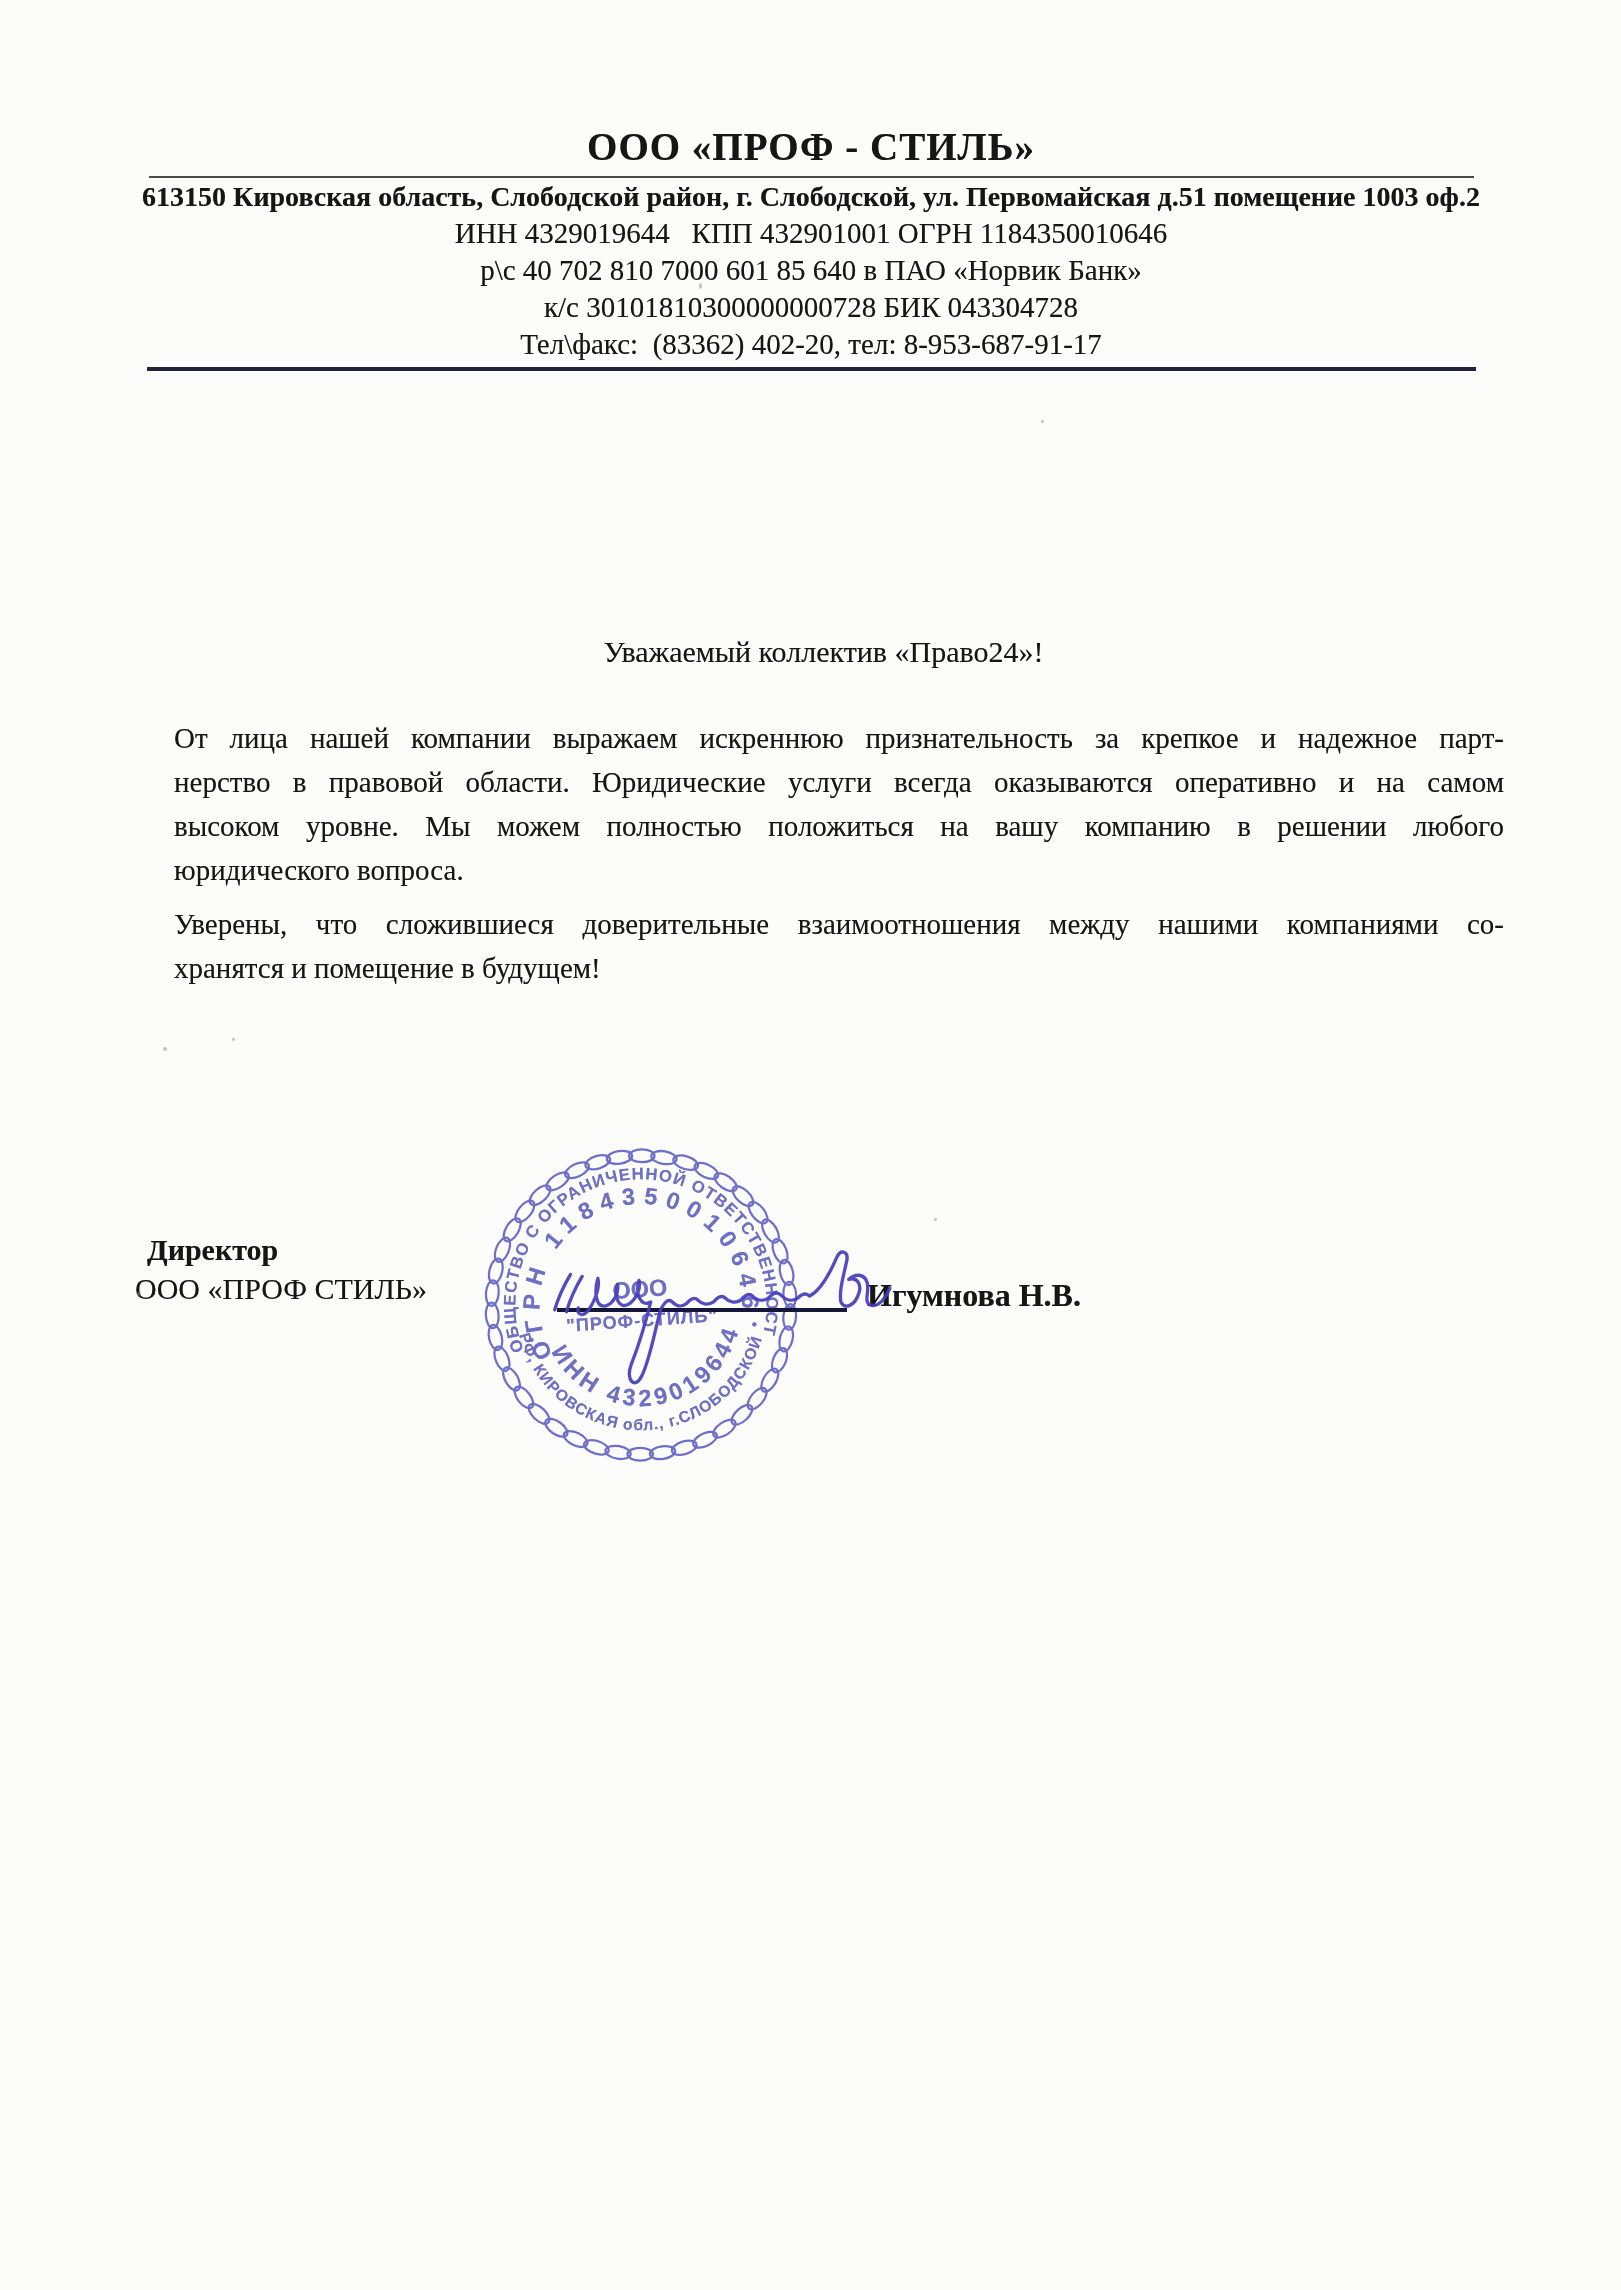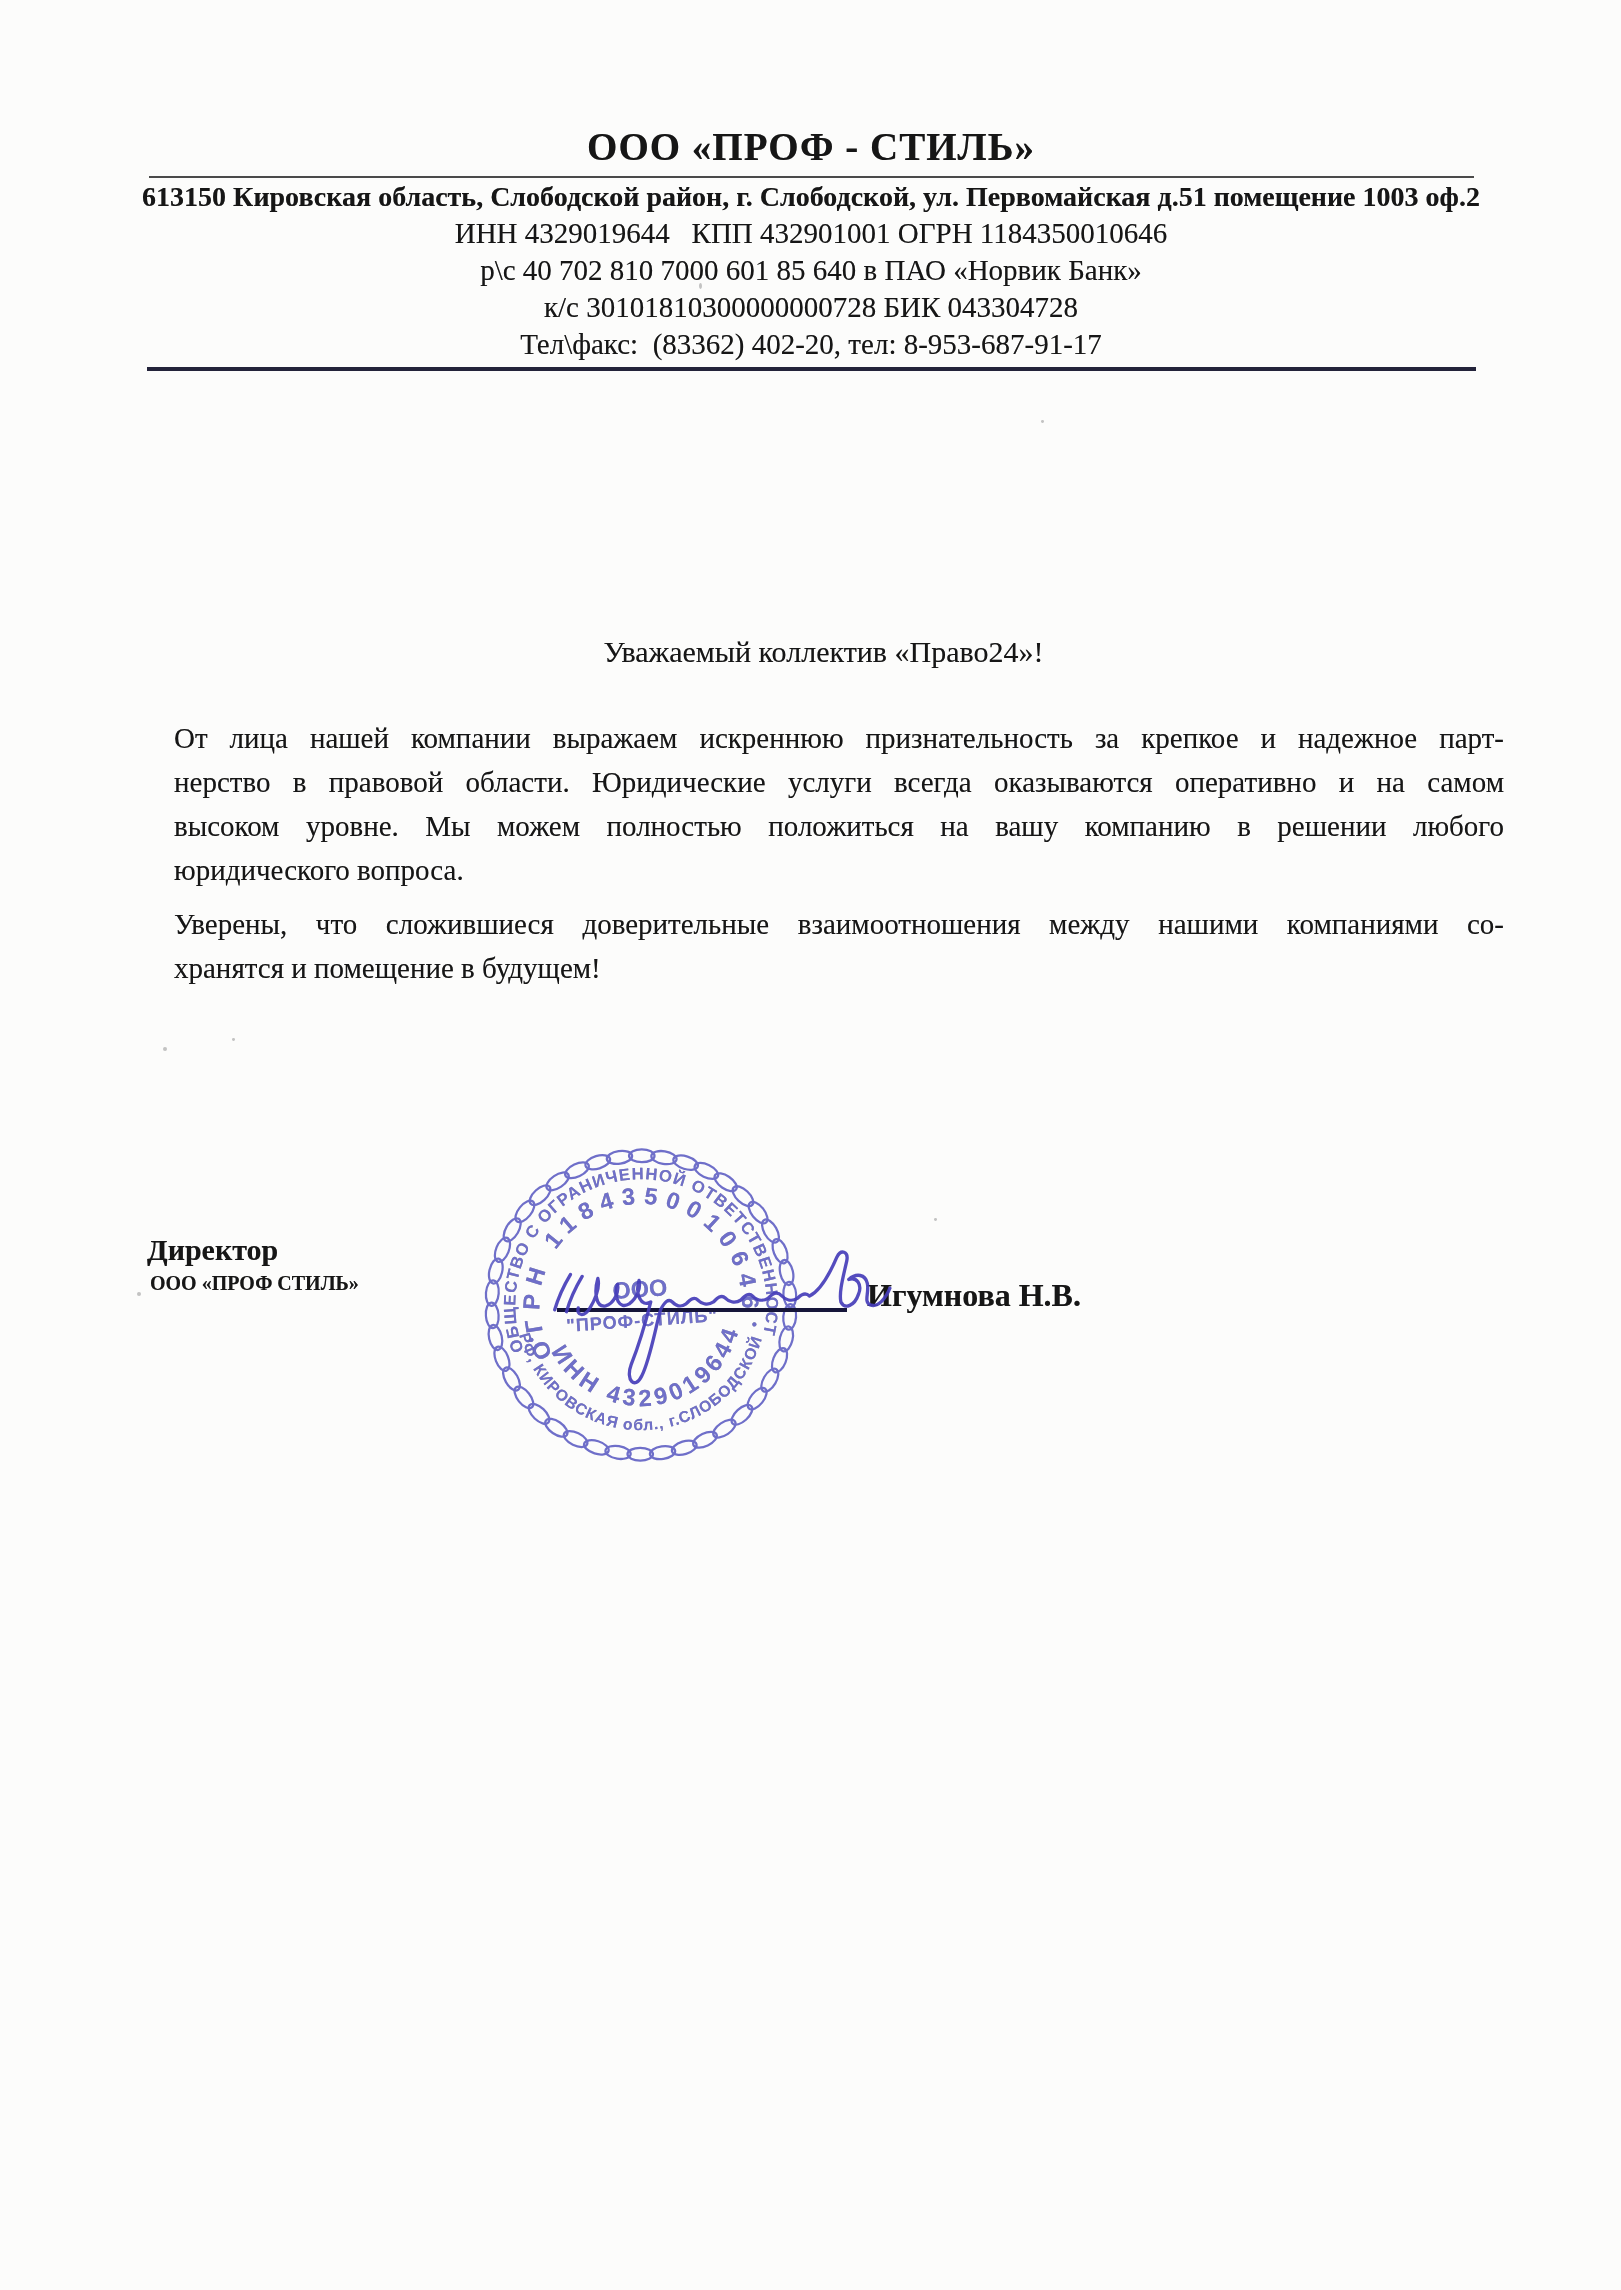--- a/index.html
+++ b/index.html
@@ -22,21 +22,21 @@
   .hdr-bold { font-weight:bold; font-size:28px; }
   
   .salutation { position:absolute; left:147px; top:635px; width:1353px; text-align:center; font-size:30px; }
   .para { position:absolute; left:162px; width:1330px; font-size:29px; line-height:44px;margin-left:12px; }
   .para1 { top:716px; }
   .para2 { top:902px; }
   .jl { text-align:justify; text-align-last:justify; }
   .ll { text-align:left; }
   
   .sig-title   { position:absolute; left:147px; top:1233px; font-size:30px; font-weight:bold;font-family:Liberation Serif, serif; }
-  .sig-company { position:absolute; left:150px; top:1272px; font-size:20px; font-weight:bold; }
+  .sig-company { position:absolute; left:135px; top:1272px; font-size:30px; font-weight:normal; }
   .sig-name    { position:absolute; left:867px; top:1277px; font-size:32px; font-weight:bold; }
   .sig-line    { position:absolute; left:557px; top:1308px; width:290px; height:3.9px; background:#16163a; z-index:4; }
   
   .stamp {
     position:absolute; left:484px; top:1148px; width:314px; height:314px;
     z-index:3; opacity:.87; transform:rotate(-4deg);
   }
   .stamp text { font-family:"Liberation Sans","DejaVu Sans",sans-serif; }
   .st-outer   { font-size:17px; font-weight:bold; letter-spacing:1.2px; }
   .st-outer-b { font-size:16px; font-weight:bold; letter-spacing:1px; }

